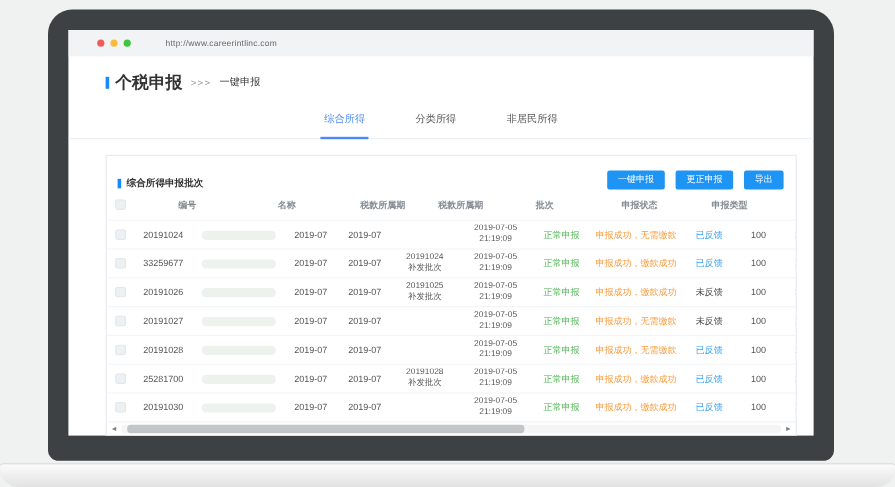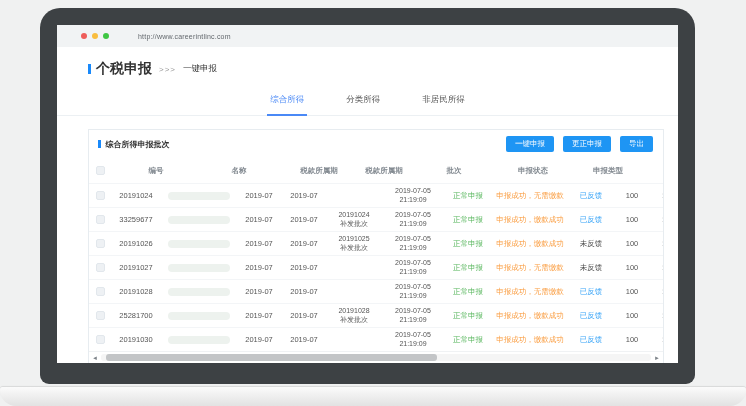--- a/index.html
+++ b/index.html
@@ -30,21 +30,21 @@
   .crumb { font-size:8px; color:#999; margin:0 7px; letter-spacing:1px; }
   .psub { font-size:8.5px; color:#333; }
 
   
   .tabs { display:flex; justify-content:center; gap:36px; margin-top:8px; border-bottom:1px solid #ecf0f3; }
   .tab { font-size:8.5px; color:#555; padding:8px 3px; cursor:pointer; border-bottom:2px solid transparent; margin-bottom:-1px; }
   .tab.active { color:var(--tab-active); border-bottom-color:var(--tab-active); font-weight:normal; }
 
   
   .panel { margin:13px 14px 0 31px; border:1px solid #e7ecf0; background:#fff; overflow:hidden; }
-  .panel-header { height:28px; display:flex; align-items:center; justify-content:space-between; padding:0 10px 0 9px; }
+  .panel-header { height:28px; display:flex; align-items:flex-end; justify-content:space-between; padding:0 10px 0 9px; }
   .panel-title-wrap { display:flex; align-items:center; }
   .panel-title { font-size:8px; font-weight:bold; color:#333; }
   .panel-actions { display:flex; gap:9px; }
   .pbtn { background:var(--accent); color:#fff; font-size:7.5px; padding:3px 9px; border:none; border-radius:2px; cursor:pointer; font-family:inherit; }
 
   
   .trow { display:flex; align-items:center; height:24px; border-top:1px solid #f3f5f7; overflow:hidden; }
   .trow.thead { height:25px; border-top:none;gap:20px; }
   .cell { flex:none; display:flex; align-items:center; justify-content:center;
           font-size:7.5px; color:#555; text-align:center; line-height:1.25; overflow:hidden; }

